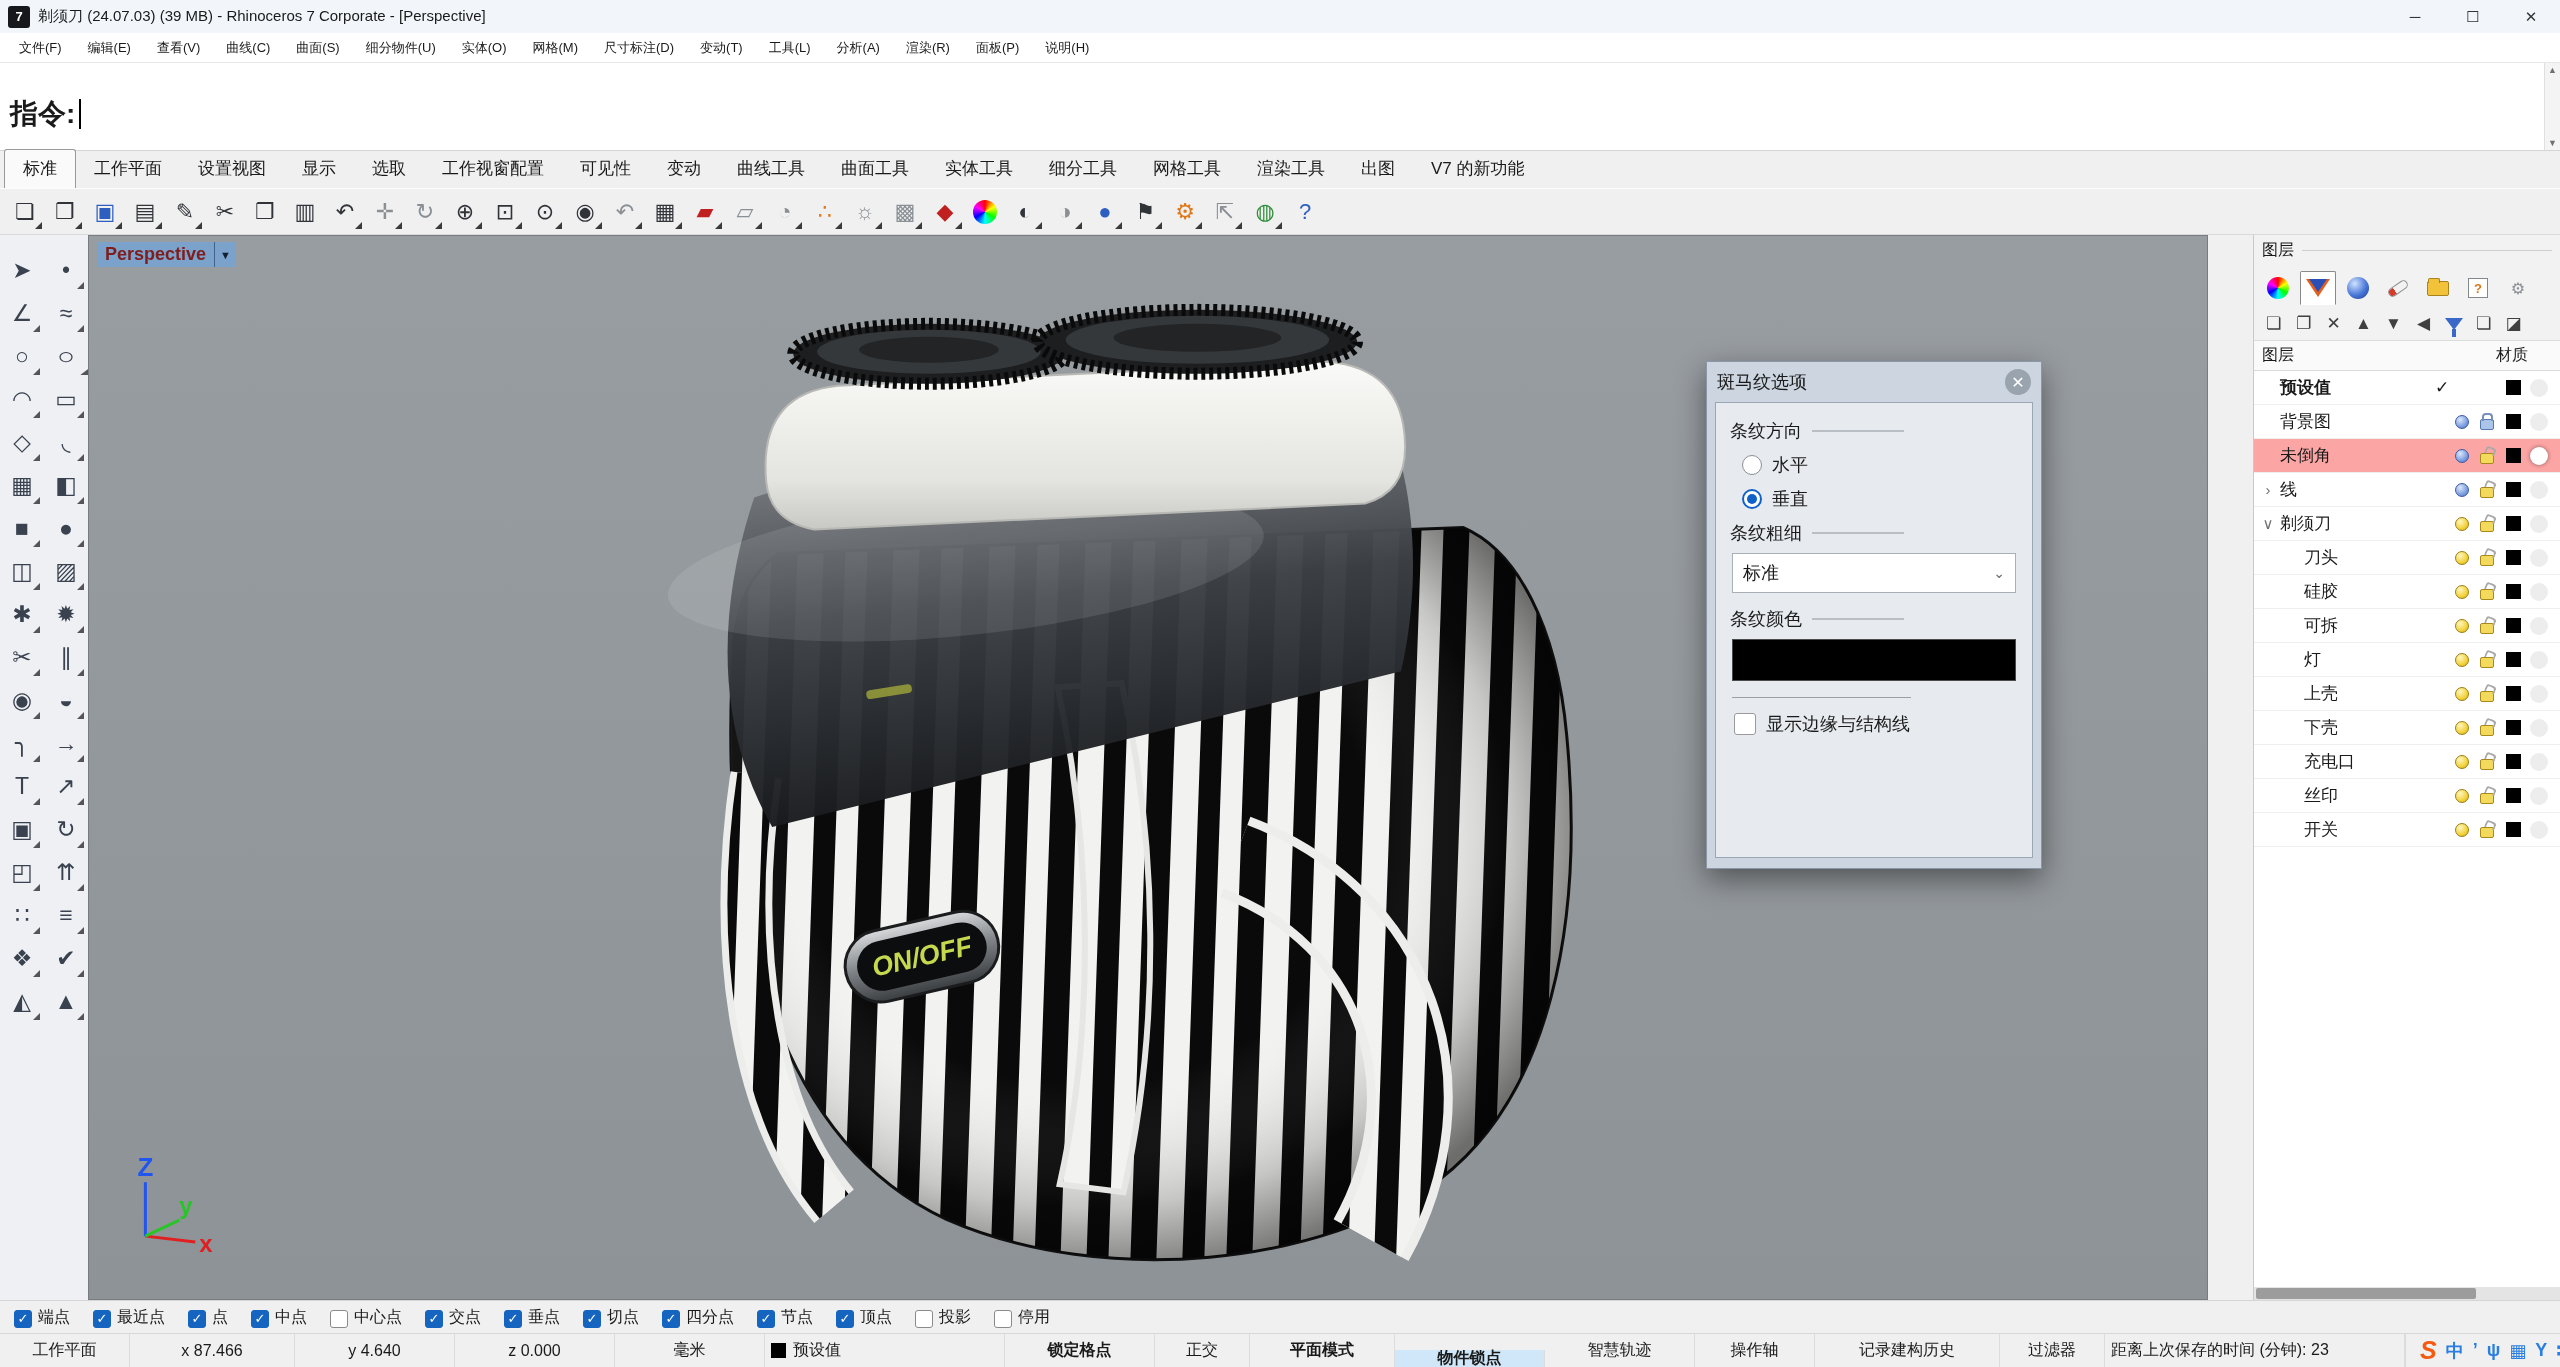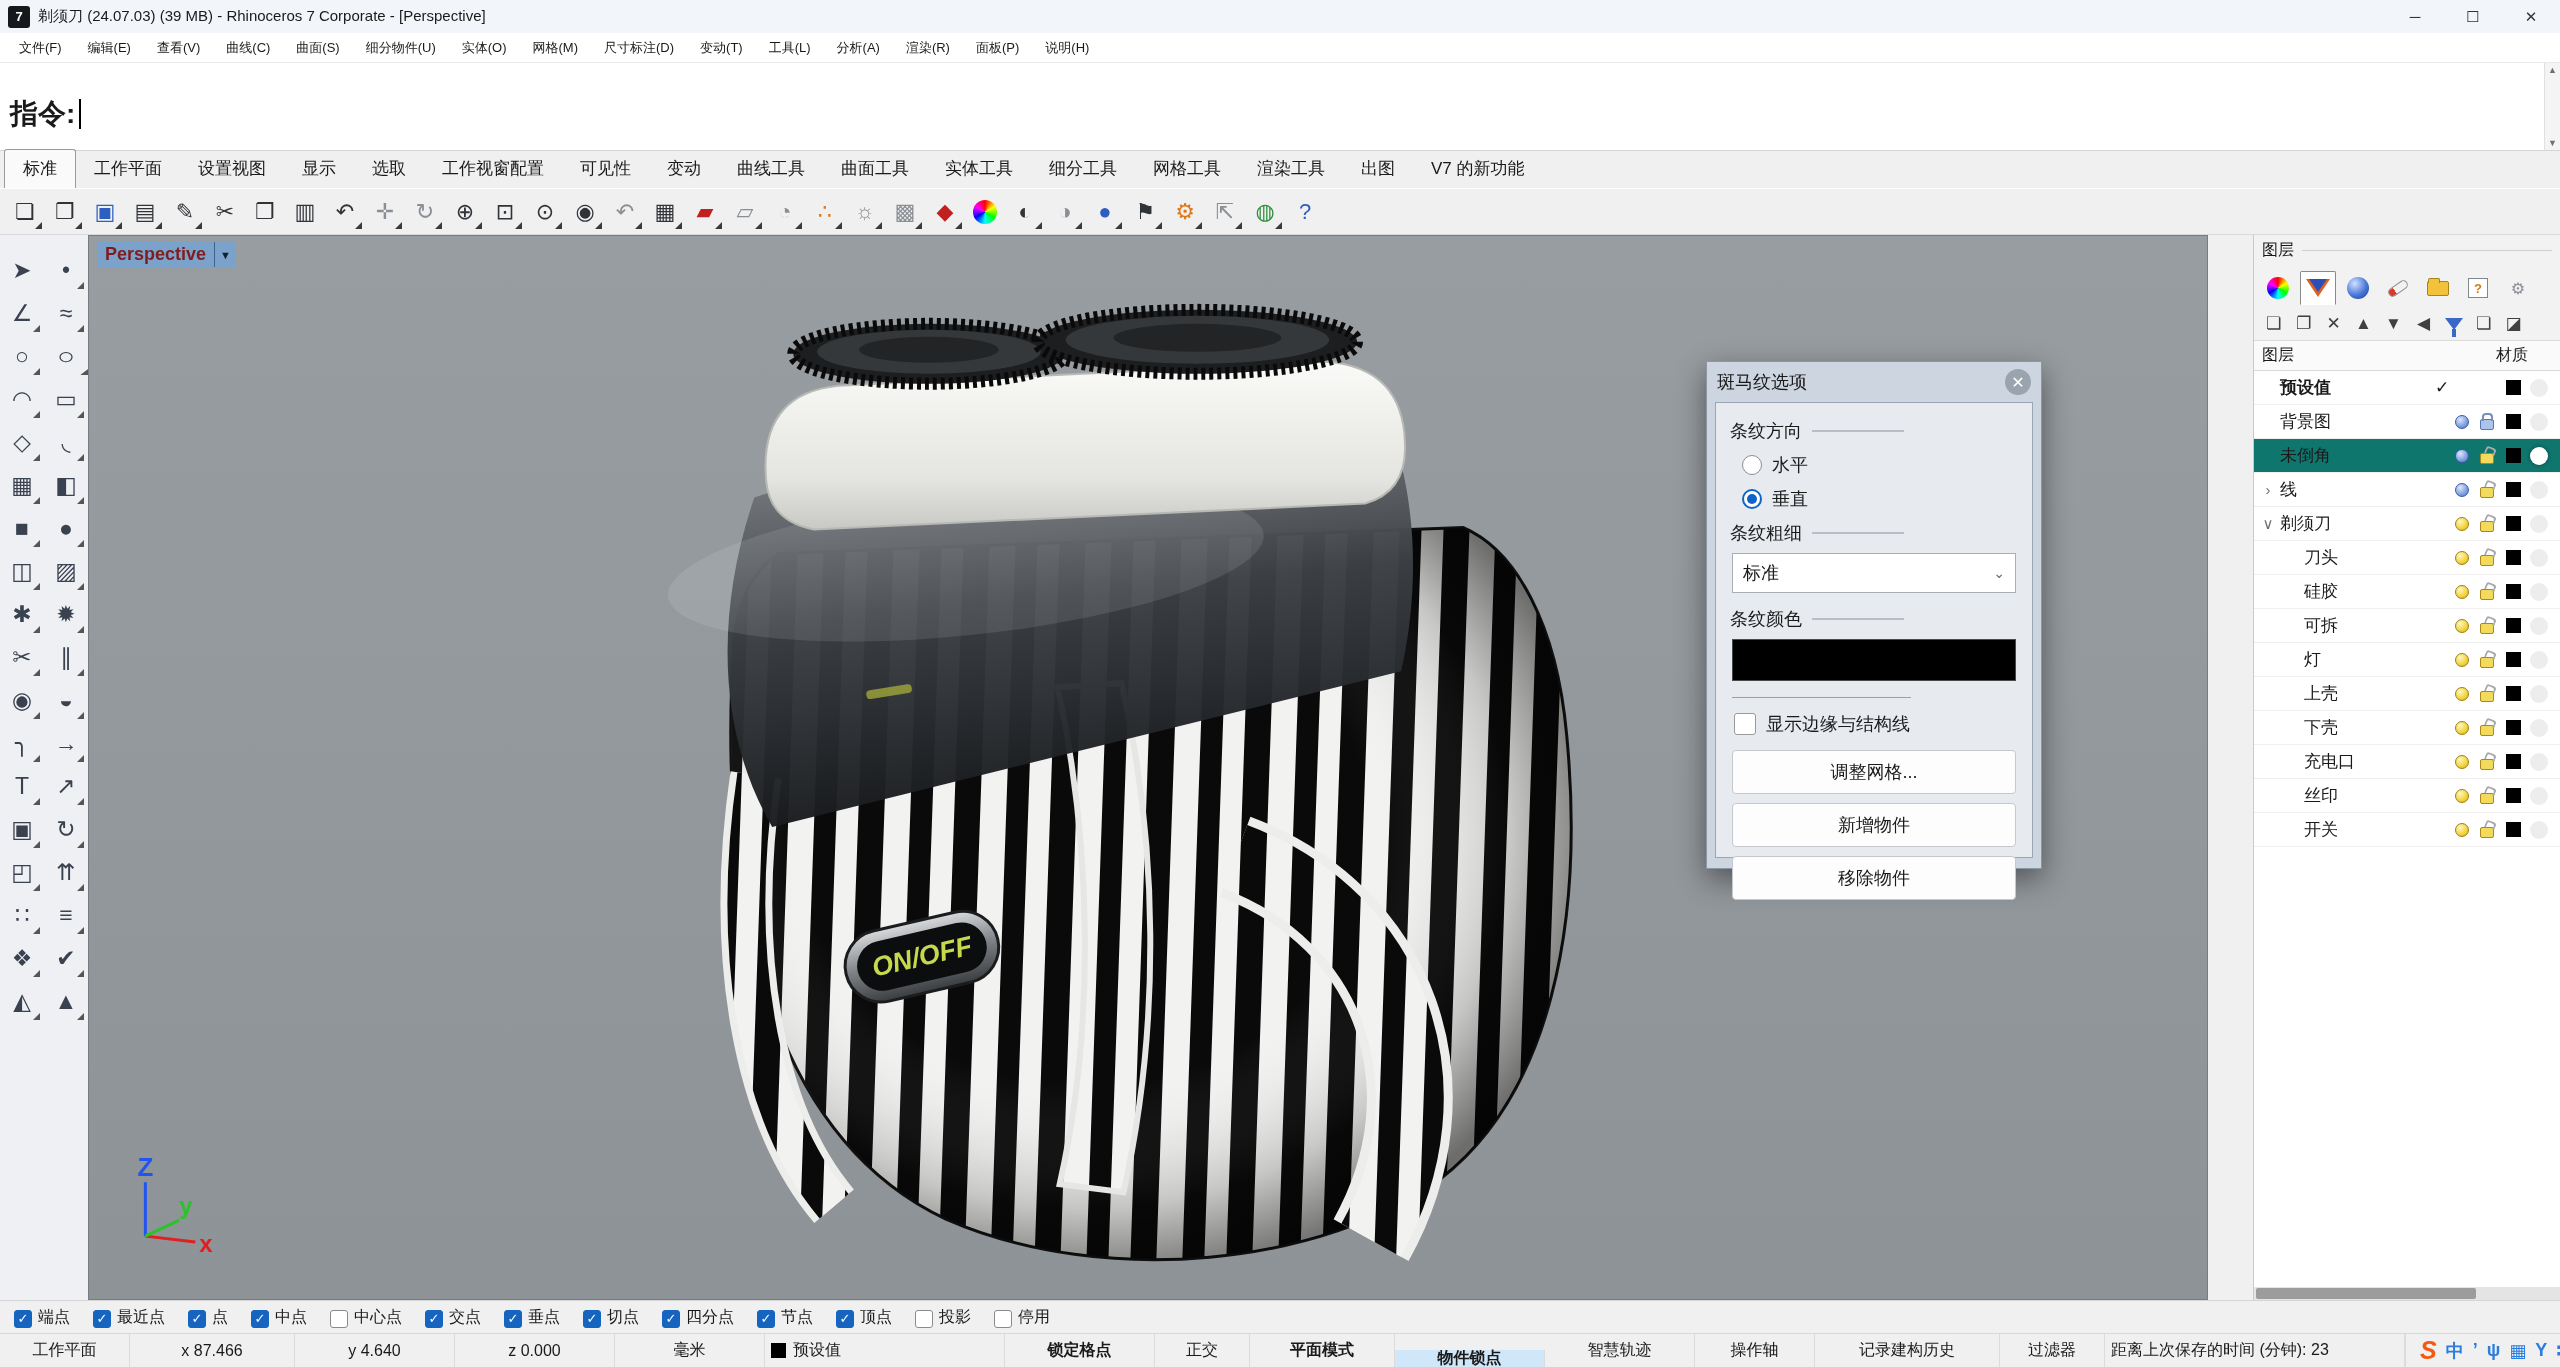--- a/index.html
+++ b/index.html
@@ -90,21 +90,21 @@
   .tab-notes { width:20px; height:20px; background:#fff; border:1px solid #808890; color:#d87818; font-size:13px; font-weight:bold; display:flex; align-items:center; justify-content:center; }
   .rp-tools { display:flex; align-items:center; gap:3px; padding:4px 6px; height:34px; border-bottom:1px solid #dcdcdc; }
   .rp-tool { width:27px; height:26px; display:flex; align-items:center; justify-content:center; font-size:17px; color:#404040; }
   .funnel { width:0; height:0; border-left:9px solid transparent; border-right:9px solid transparent; border-top:12px solid #3a68c8; position:relative; }
   .funnel::after { content:""; position:absolute; left:-2px; top:-1px; width:4px; height:8px; background:#3a68c8; }
   .rp-colhead { display:flex; align-items:center; height:30px; background:#fafafa; border-bottom:1px solid #dadada; font-size:16px; padding-left:8px; }
   .rp-colhead .col-name { flex:1; }
   .rp-colhead .col-mat { width:64px; }
   #layer-list { flex:1; background:#fff; overflow:hidden; }
   .lrow { display:flex; align-items:center; height:34px; border-bottom:1px solid #efefef; padding-left:4px; }
-  .lrow.selected { background:#0f766e; }
+  .lrow.selected { background:#fca5a5; }
   .lrow .arrow { width:20px; font-size:15px; color:#707070; text-align:center; }
   .lrow .lname { flex:1; font-size:17px; padding-left:2px; white-space:nowrap; }
   .lrow .lname.bold { font-weight:bold; }
   .lrow .lname.ind1 { padding-left:26px; }
   .lrow .chkcol { width:26px; font-size:17px; font-weight:bold; text-align:center; }
   .bulb { width:14px; height:14px; border-radius:50%; background:radial-gradient(circle at 35% 30%,#fff6c0,#f2d33c 60%,#cfa81e); border:1px solid #9c7f14; margin-right:11px; }
   .bulb.blue { background:radial-gradient(circle at 35% 30%,#dde8fb,#7d9fe0 60%,#4a6fc0); border-color:#3c5aa8; }
   .bulb.none, .lock.none { visibility:hidden; }
   .lock { width:14px; height:11px; border-radius:2px; background:#f3d95c; border:1px solid #a8891c; position:relative; margin:5px 12px 0 0; }
   .lock::before { content:""; position:absolute; width:7px; height:6px; border:2px solid #aaa; border-bottom:none; border-radius:4px 4px 0 0; top:-7px; left:1px; }
@@ -964,28 +964,16 @@
       <div class="sec-label">
           <span>条纹颜色</span>
           <span class="rule"></span>
         </div>
       <div class="swatch-box"></div>
       <div class="dlg-sep"></div>
       <div class="chk-row">
         <span class="chk"></span>
         <span>显示边缘与结构线</span>
       </div>
-      <div>
-
-      <div class="dlg-btn">
-            <span>调整网格...</span>
-          </div>
-          <div class="dlg-btn">
-            <span>新增物件</span>
-          </div>
-          <div class="dlg-btn">
-            <span>移除物件</span>
-          </div>
-        </div>
     </div>
   </div>
 
 </div>
 
 </body></html>

